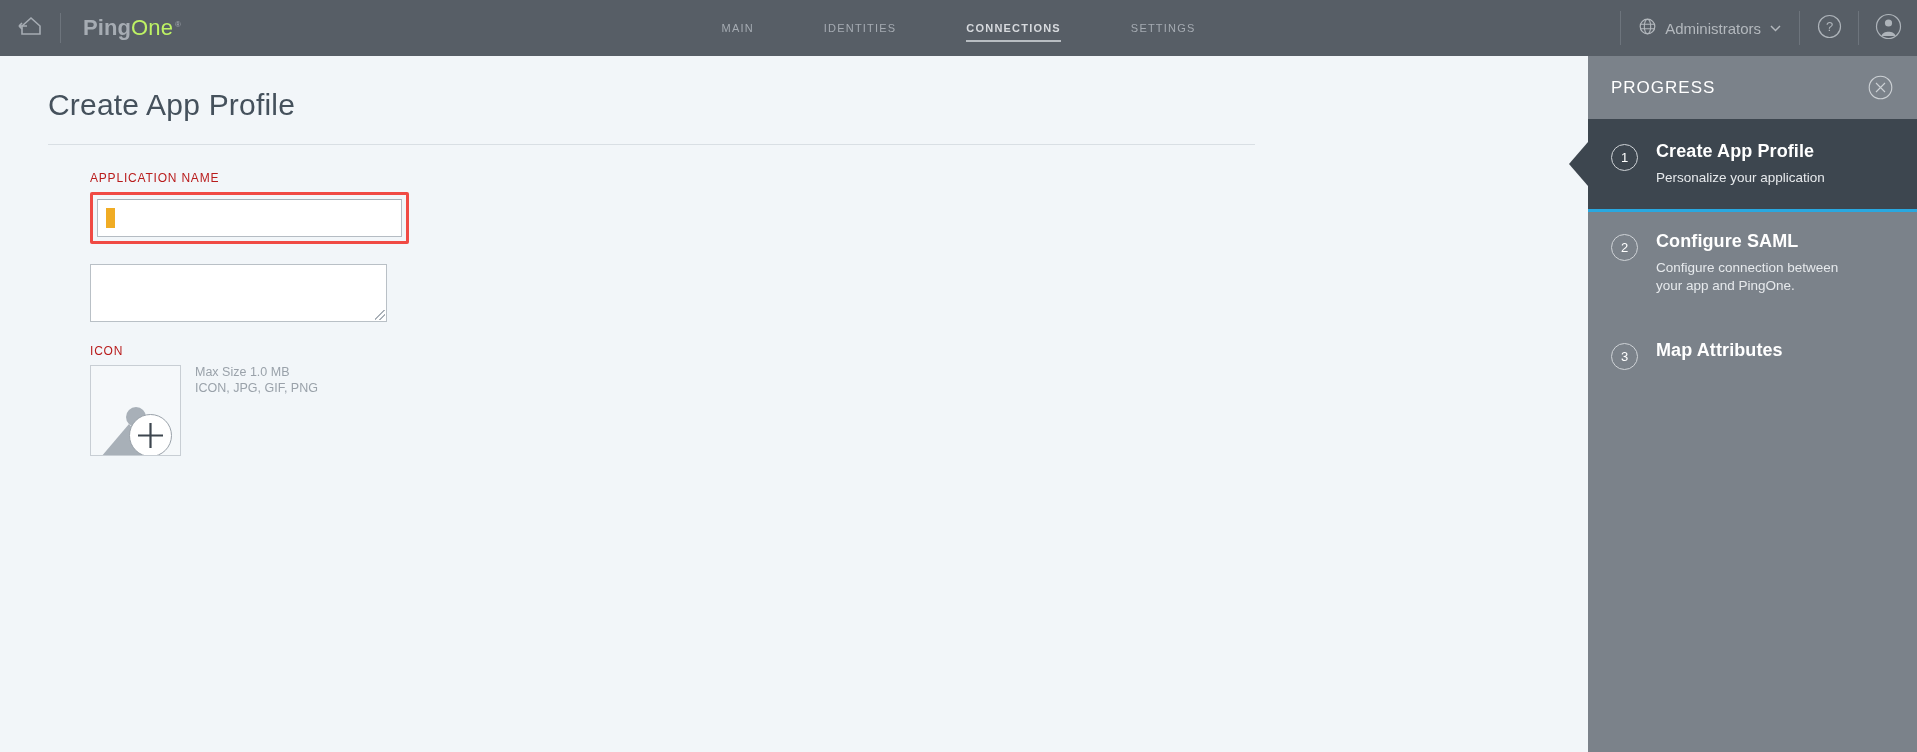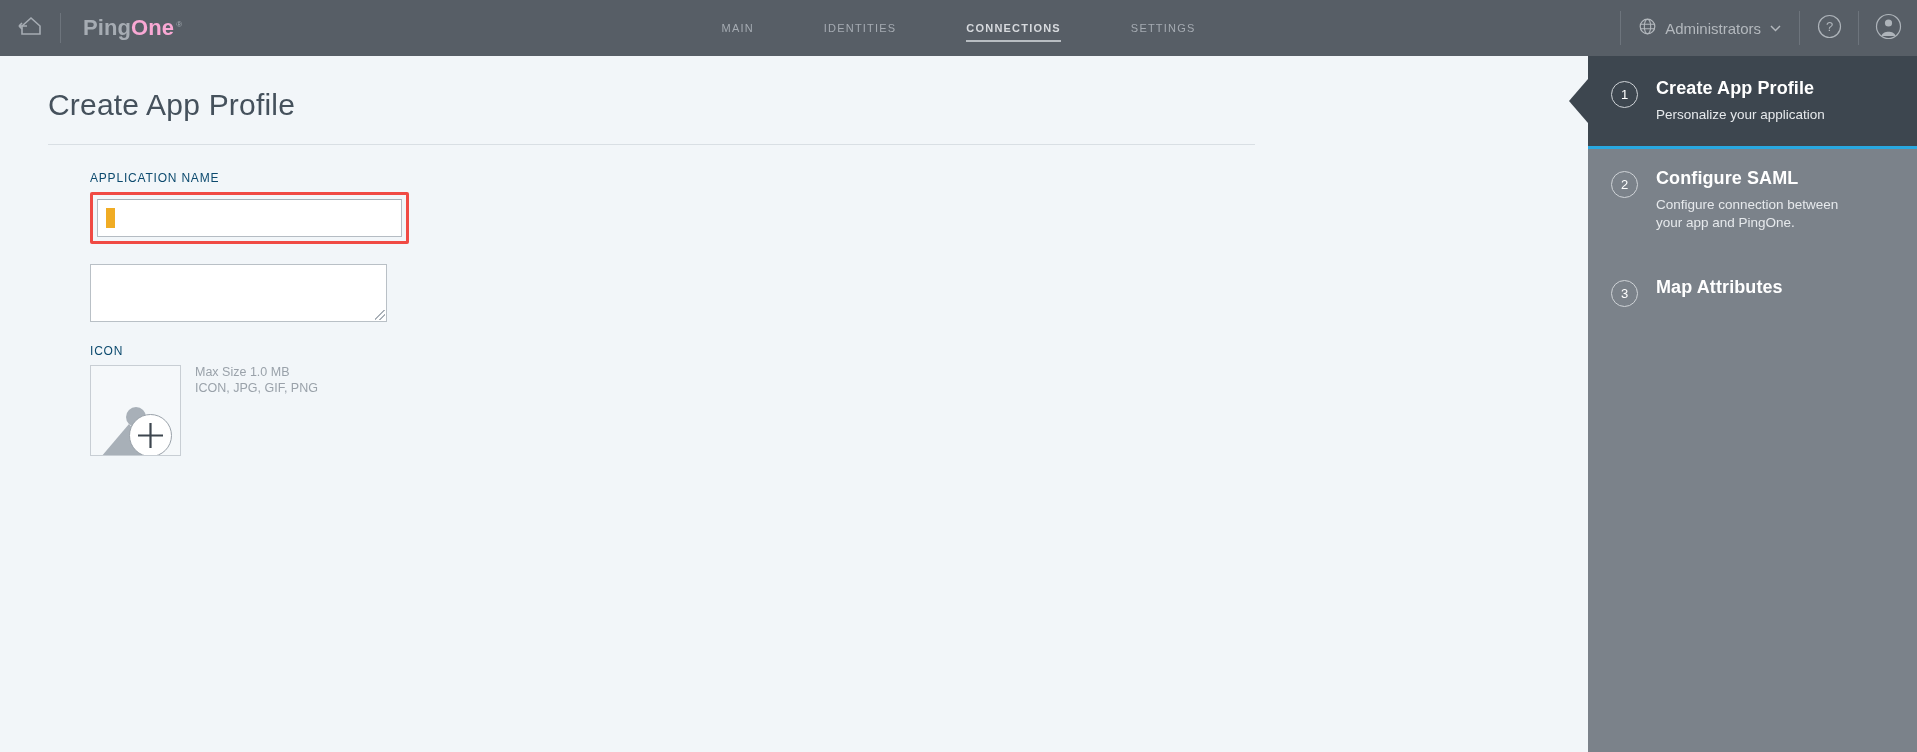--- a/index.html
+++ b/index.html
@@ -27,21 +27,21 @@
     width: 1px; height: 30px; background: #6d747c;
   }
   .brand {
     margin-left: 22px;
     font-size: 22px;
     letter-spacing: 0.1px;
     color: #a6acb3;
     display: flex; align-items: baseline;
   }
   .brand .ping { font-weight: bold; color: #a6acb3; }
-  .brand .one  { font-weight: bold; color: #f9a8d4; }
+  .brand .one  { font-weight: normal; color: #bef264; }
   .brand .reg  { font-size: 8px; margin-left: 2px; position: relative; top: -8px; color: #a6acb3;}
 
   .nav-center {
     position: absolute; left: 0; right: 0;
     display: flex; justify-content: center; align-items: center;
     gap: 70px; height: 56px;
     pointer-events: none;
   }
   .nav-item {
     font-size: 11px;
@@ -94,21 +94,21 @@
   .page-desc {
     font-size: 13.5px; color: #5b6771;
     line-height: 1.38;
     max-width: 1165px;
     margin: 0 0 26px 0;
   }
   .hr { height: 1px; background: #d9dfe4; width: 1207px; margin-bottom: 26px;}
 
   .field-group { margin-left: 42px; }
   .field-label {
-    font-size: 12px; color: #0c4a6e;
+    font-size: 12px; color: #b91c1c;
     letter-spacing: 0.8px;
     margin-bottom: 7px;
   }
 
   
   .appname-wrap {
     position: relative;
     width: 319px;
     padding: 4px;
     border: 3px solid #f04a44;
@@ -325,20 +325,29 @@
       <div class="icon-meta">
         <div>Max Size 1.0 MB</div>
         <div>ICON, JPG, GIF, PNG</div>
       </div>
     </div>
 
   </div>
 </div>
 
 <div class="progress-panel">
+  <div class="progress-header">
+    <span class="progress-title">PROGRESS</span>
+    <span class="close-circle">
+      <svg width="25" height="25" viewBox="0 0 25 25">
+        <circle cx="12.5" cy="12.5" r="11.3" fill="none" stroke="#cdd1d5" stroke-width="1.1"></circle>
+        <path d="M8 8 L17 17 M17 8 L8 17" stroke="#cdd1d5" stroke-width="1.1" fill="none"></path>
+      </svg>
+    </span>
+  </div>
 
   <div class="step active">
     <div class="step-num">1</div>
     <div class="step-body">
       <div class="step-name">Create App Profile</div>
       <div class="step-desc">Personalize your application</div>
     </div>
   </div>
 
   <div class="step">

